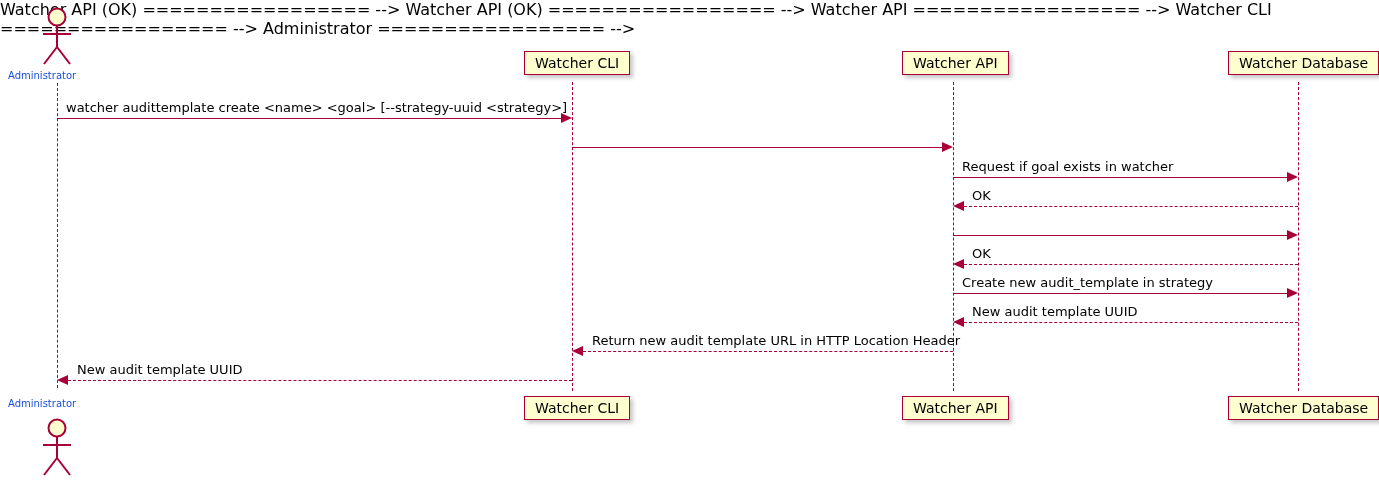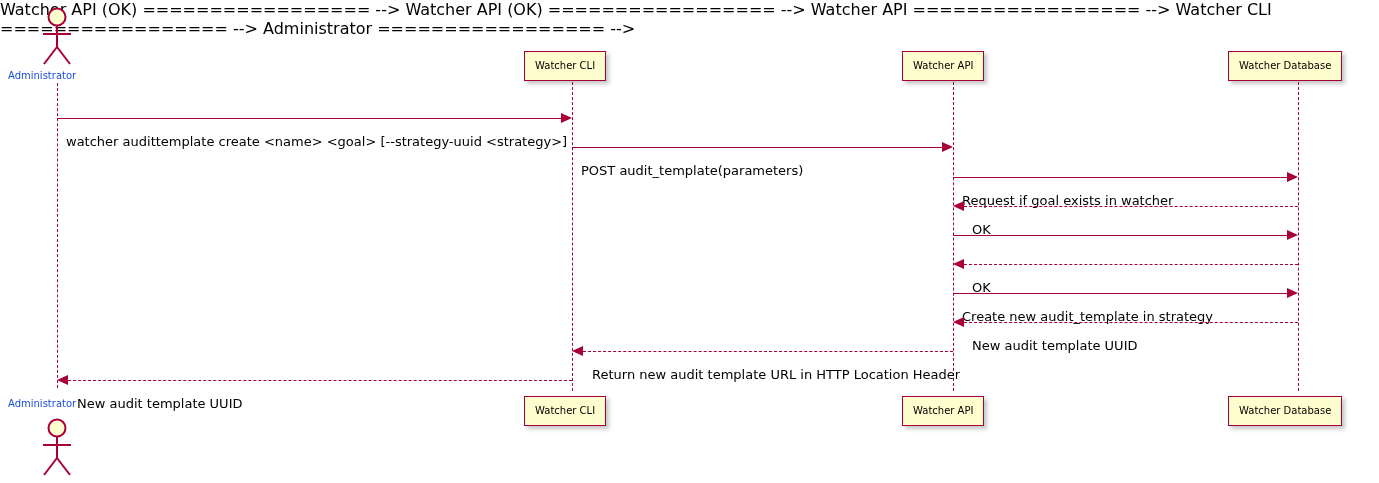--- a/index.html
+++ b/index.html
@@ -18,29 +18,29 @@
     overflow: hidden;
   }
 
   
   .participant {
     position: absolute;
     box-sizing: border-box;
     background: #FEFECE;
     border: 1.5px solid #A80036;
     color: #000000;
-    font-size: 10px;
+    font-size: 14px;
     line-height: 1;
     display: flex;
     align-items: center;
     justify-content: center;
     white-space: nowrap;
     box-shadow: 3px 3px 4px rgba(130,130,130,0.45);
     padding: 0 10px;
-    height: 30px;
+    height: 24px;
   }
 
   
   .lifeline {
     position: absolute;
     width: 0;
     border-left: 1.5px dashed #A80036;
   }
 
   
@@ -77,21 +77,20 @@
     border-top: 5px solid transparent;
     border-bottom: 5px solid transparent;
     border-right: 11px solid #A80036;
   }
   .msg-label {
     position: absolute;
     font-size: 13px;
     color: #000000;
     white-space: nowrap;
     line-height: 1;
-    margin-top: 34px;
   }
 </style>
 </head>
 <body>
 
 <div id="diagram">
 
   
   <div class="actor" style="left:32px; top:4px;">
     <svg width="50" height="62" viewBox="0 0 50 62">
@@ -118,21 +117,20 @@
   <div class="lifeline" style="left:572px; top:82px; height:309px;"></div>
   <div class="lifeline" style="left:953px; top:82px; height:309px;"></div>
   <div class="lifeline" style="left:1298px; top:82px; height:309px;"></div>
 
   
   <div class="msg-label" style="left:66px; top:101px;">watcher audittemplate create &lt;name&gt; &lt;goal&gt; [--strategy-uuid &lt;strategy&gt;]</div>
   <div class="msg-line" style="left:57px; top:118px; width:504px;"></div>
   <div class="arrow-head right" style="left:561px; top:113px;"></div>
 
   
-  <div class="msg-label" style="left:581px; top:130px;">POST audit_template(parameters)</div>
   <div class="msg-line" style="left:572px; top:147px; width:370px;"></div>
   <div class="arrow-head right" style="left:942px; top:142px;"></div>
 
   
   <div class="msg-label" style="left:962px; top:160px;">Request if goal exists in watcher</div>
   <div class="msg-line" style="left:953px; top:177px; width:334px;"></div>
   <div class="arrow-head right" style="left:1287px; top:172px;"></div>
 
    Watcher API (OK) ================= --&gt;
   <div class="msg-label" style="left:972px; top:189px;">OK</div>

